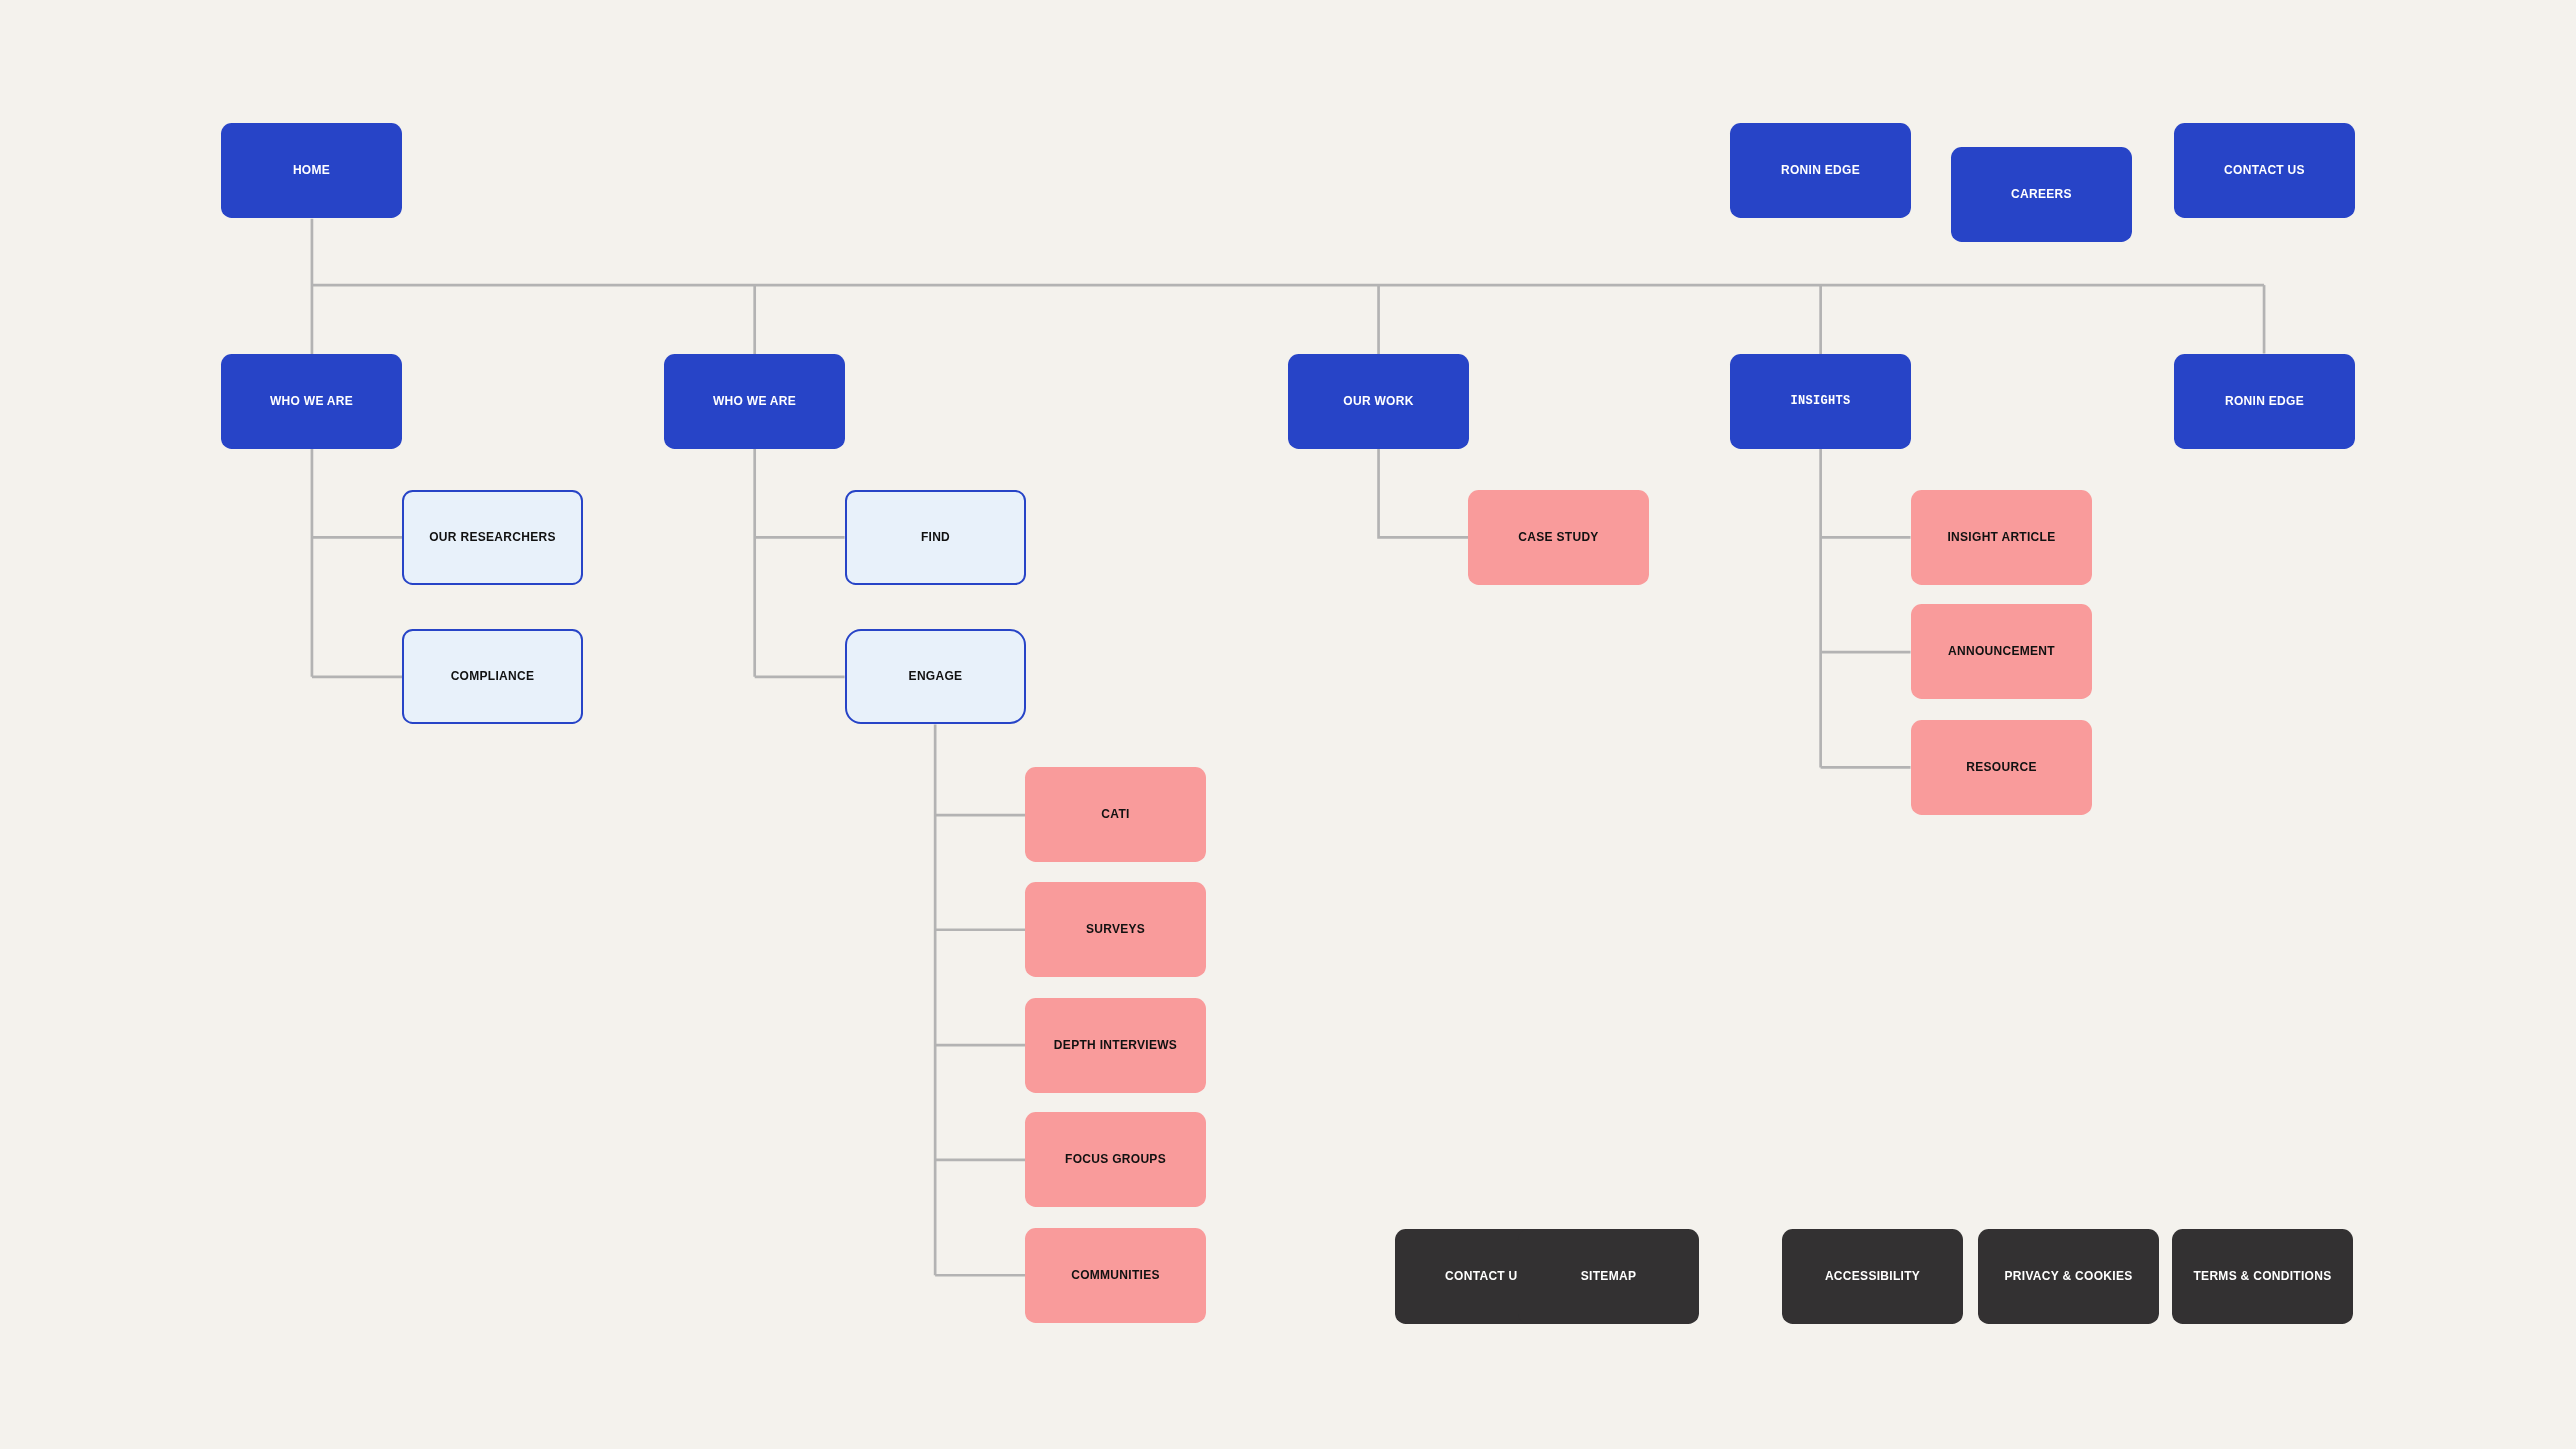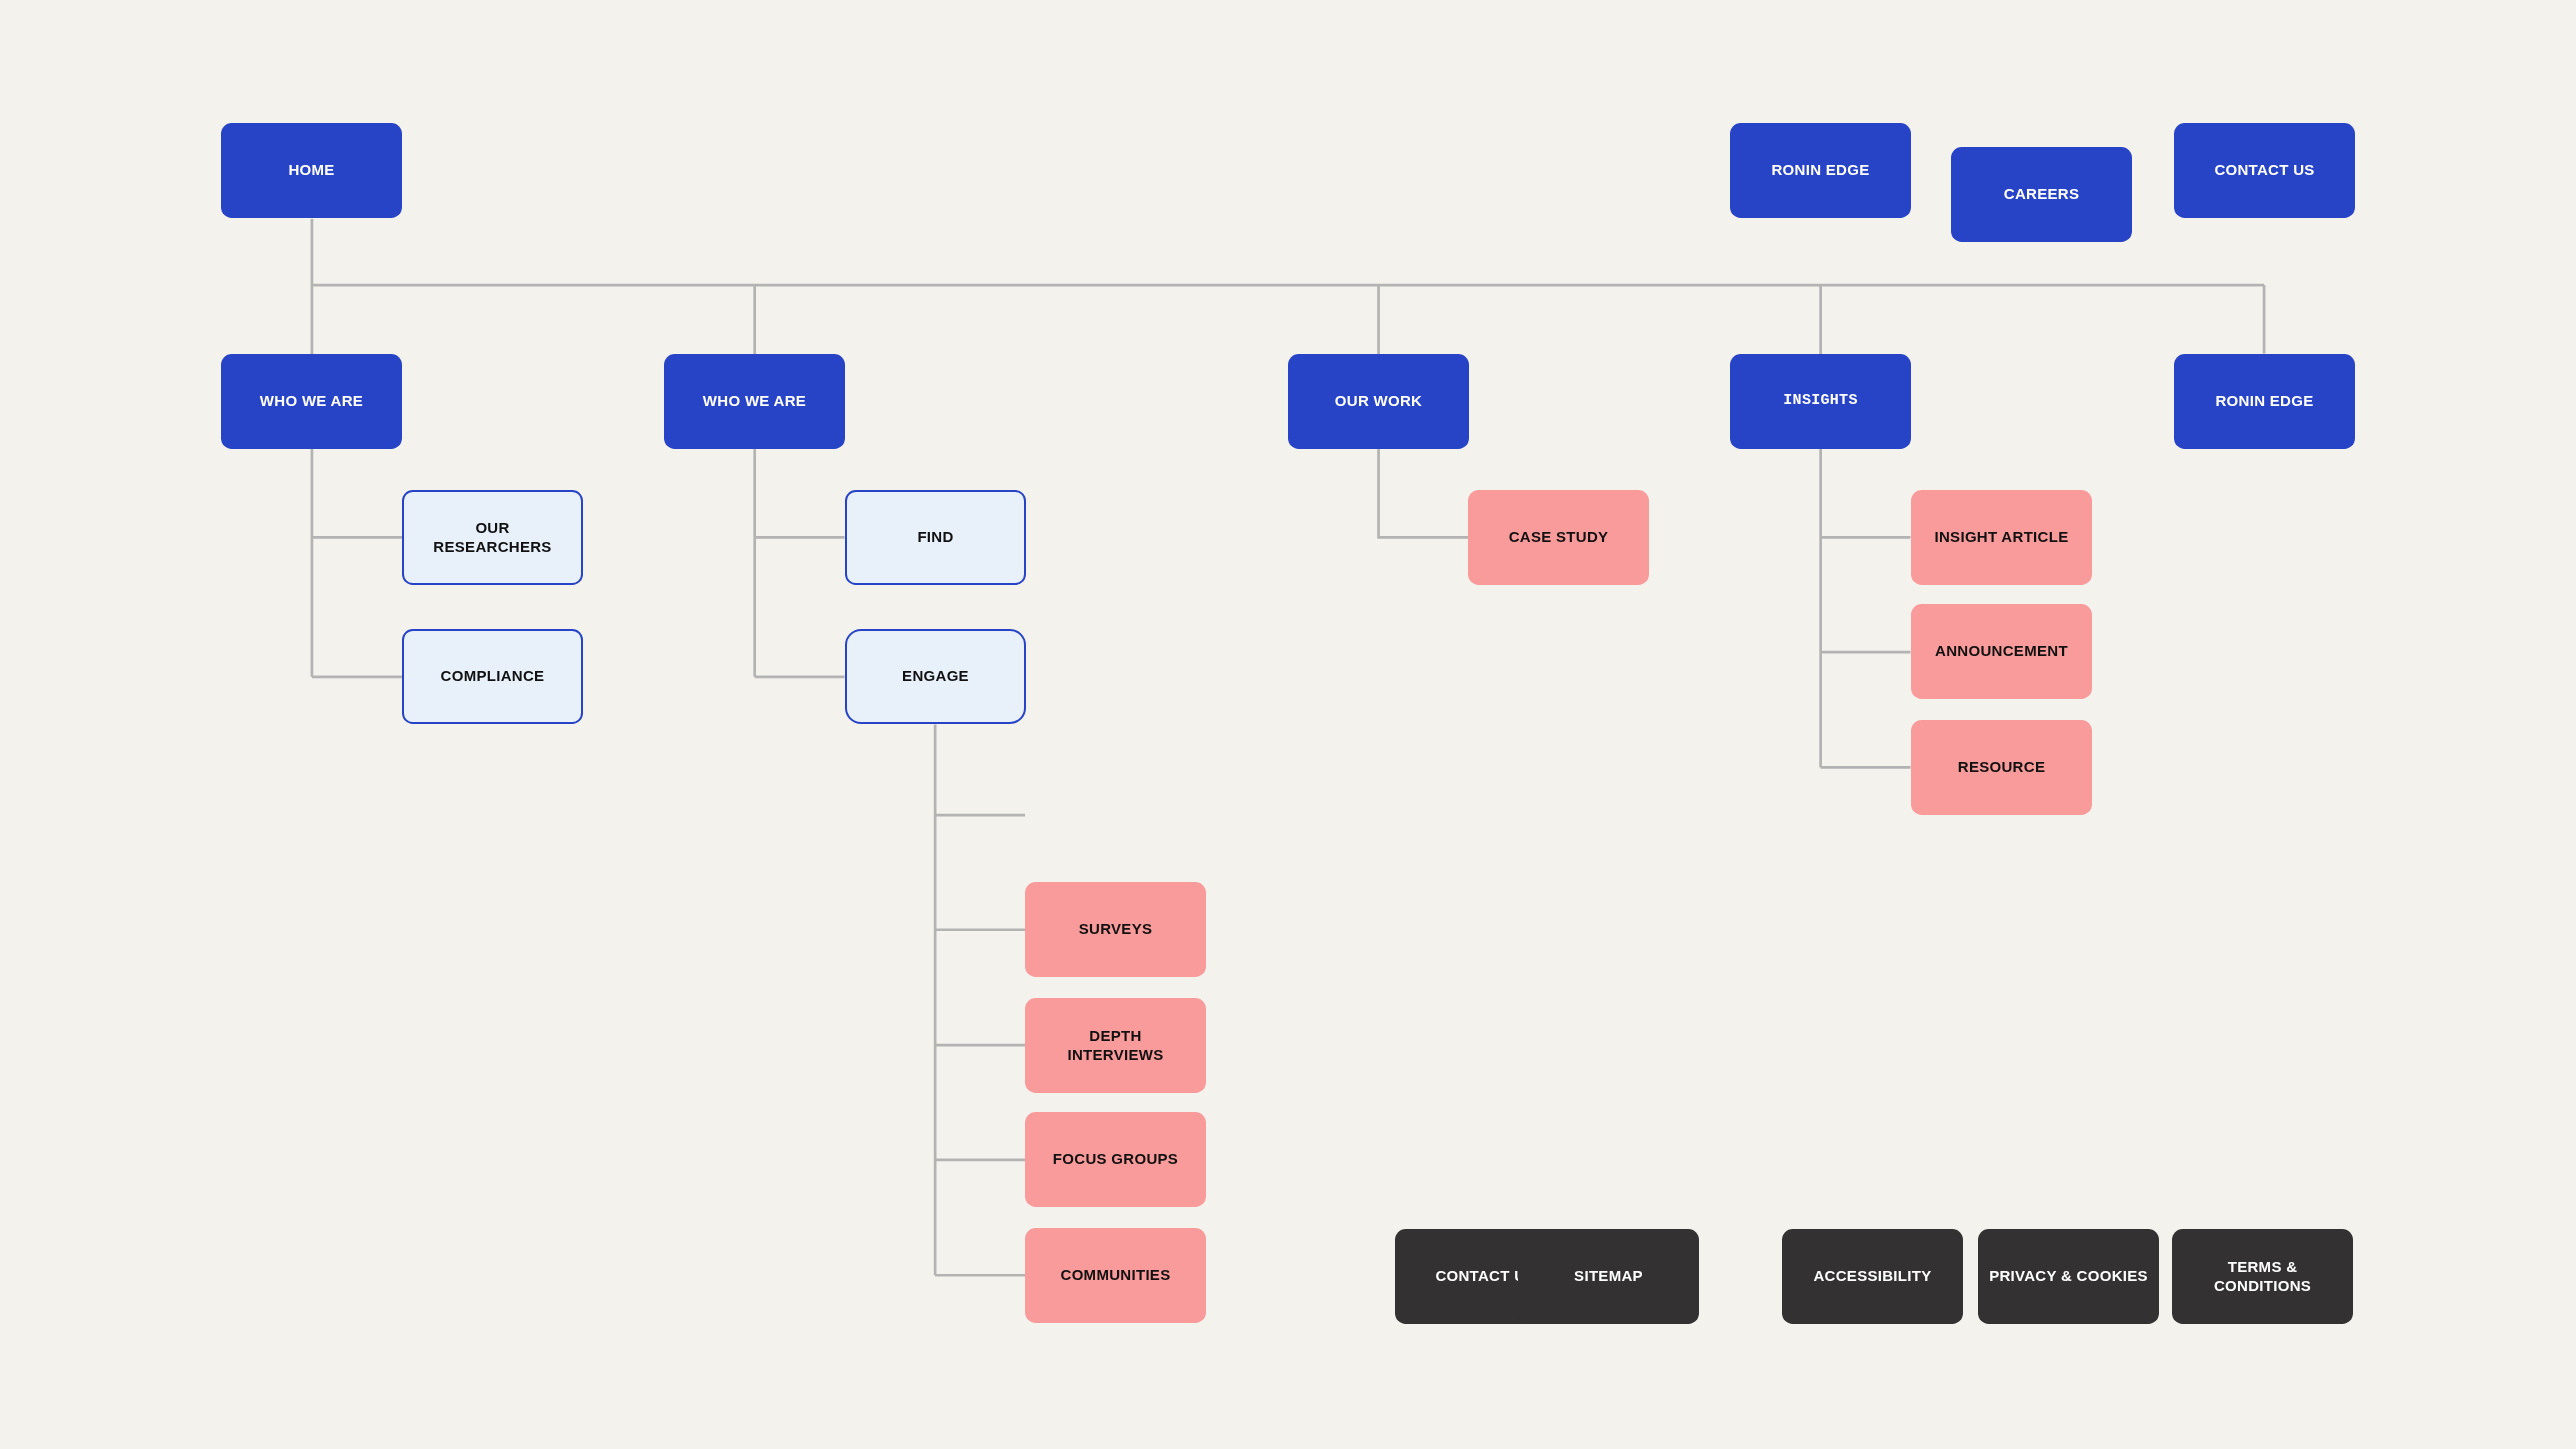--- a/index.html
+++ b/index.html
@@ -26,21 +26,21 @@
     stroke-width:4;
     fill:none;
   }
   .node{
     position:absolute;
     width:181px;height:95px;
     border-radius:10.7px;
     display:flex;align-items:center;justify-content:center;
     text-align:center;
     font-weight:700;
-    font-size:15px;
+    font-size:12px;
     letter-spacing:0.3px;
     line-height:1.22;
     padding:0 6.7px;
     box-sizing:border-box;
     text-transform:uppercase;
   }
   .node.wrap2{padding:0 23px;}
   .node.blue{
     background:var(--primary-blue,#2744c7);
     color:var(--text-light,#ffffff);
@@ -96,20 +96,21 @@
   <div class="node blue" style="left:1288px;top:354px;">OUR WORK</div>
   <div class="node blue" style="left:1730px;top:354px;font-family:Liberation Mono, monospace;">INSIGHTS</div>
   <div class="node blue" style="left:2174px;top:354px;">RONIN EDGE</div>
 
   <div class="node lightblue wrap2" style="left:402px;top:490px;">OUR RESEARCHERS</div>
   <div class="node lightblue" style="left:402px;top:629px;">COMPLIANCE</div>
 
   <div class="node lightblue" style="left:845px;top:490px;">FIND</div>
   <div class="node lightblue" style="left:845px;top:629px;border-radius:16px;">ENGAGE</div>
 
+  <div class="node pink" style="left:1025px;top:767px;">CATI</div>
   <div class="node pink" style="left:1025px;top:882px;">SURVEYS</div>
   <div class="node pink wrap2" style="left:1025px;top:998px;">DEPTH INTERVIEWS</div>
   <div class="node pink wrap2" style="left:1025px;top:1112px;">FOCUS GROUPS</div>
   <div class="node pink" style="left:1025px;top:1228px;">COMMUNITIES</div>
 
   <div class="node pink" style="left:1468px;top:490px;">CASE STUDY</div>
 
   <div class="node pink wrap2" style="left:1911px;top:490px;">INSIGHT ARTICLE</div>
   <div class="node pink" style="left:1911px;top:604px;">ANNOUNCEMENT</div>
   <div class="node pink" style="left:1911px;top:720px;">RESOURCE</div>

